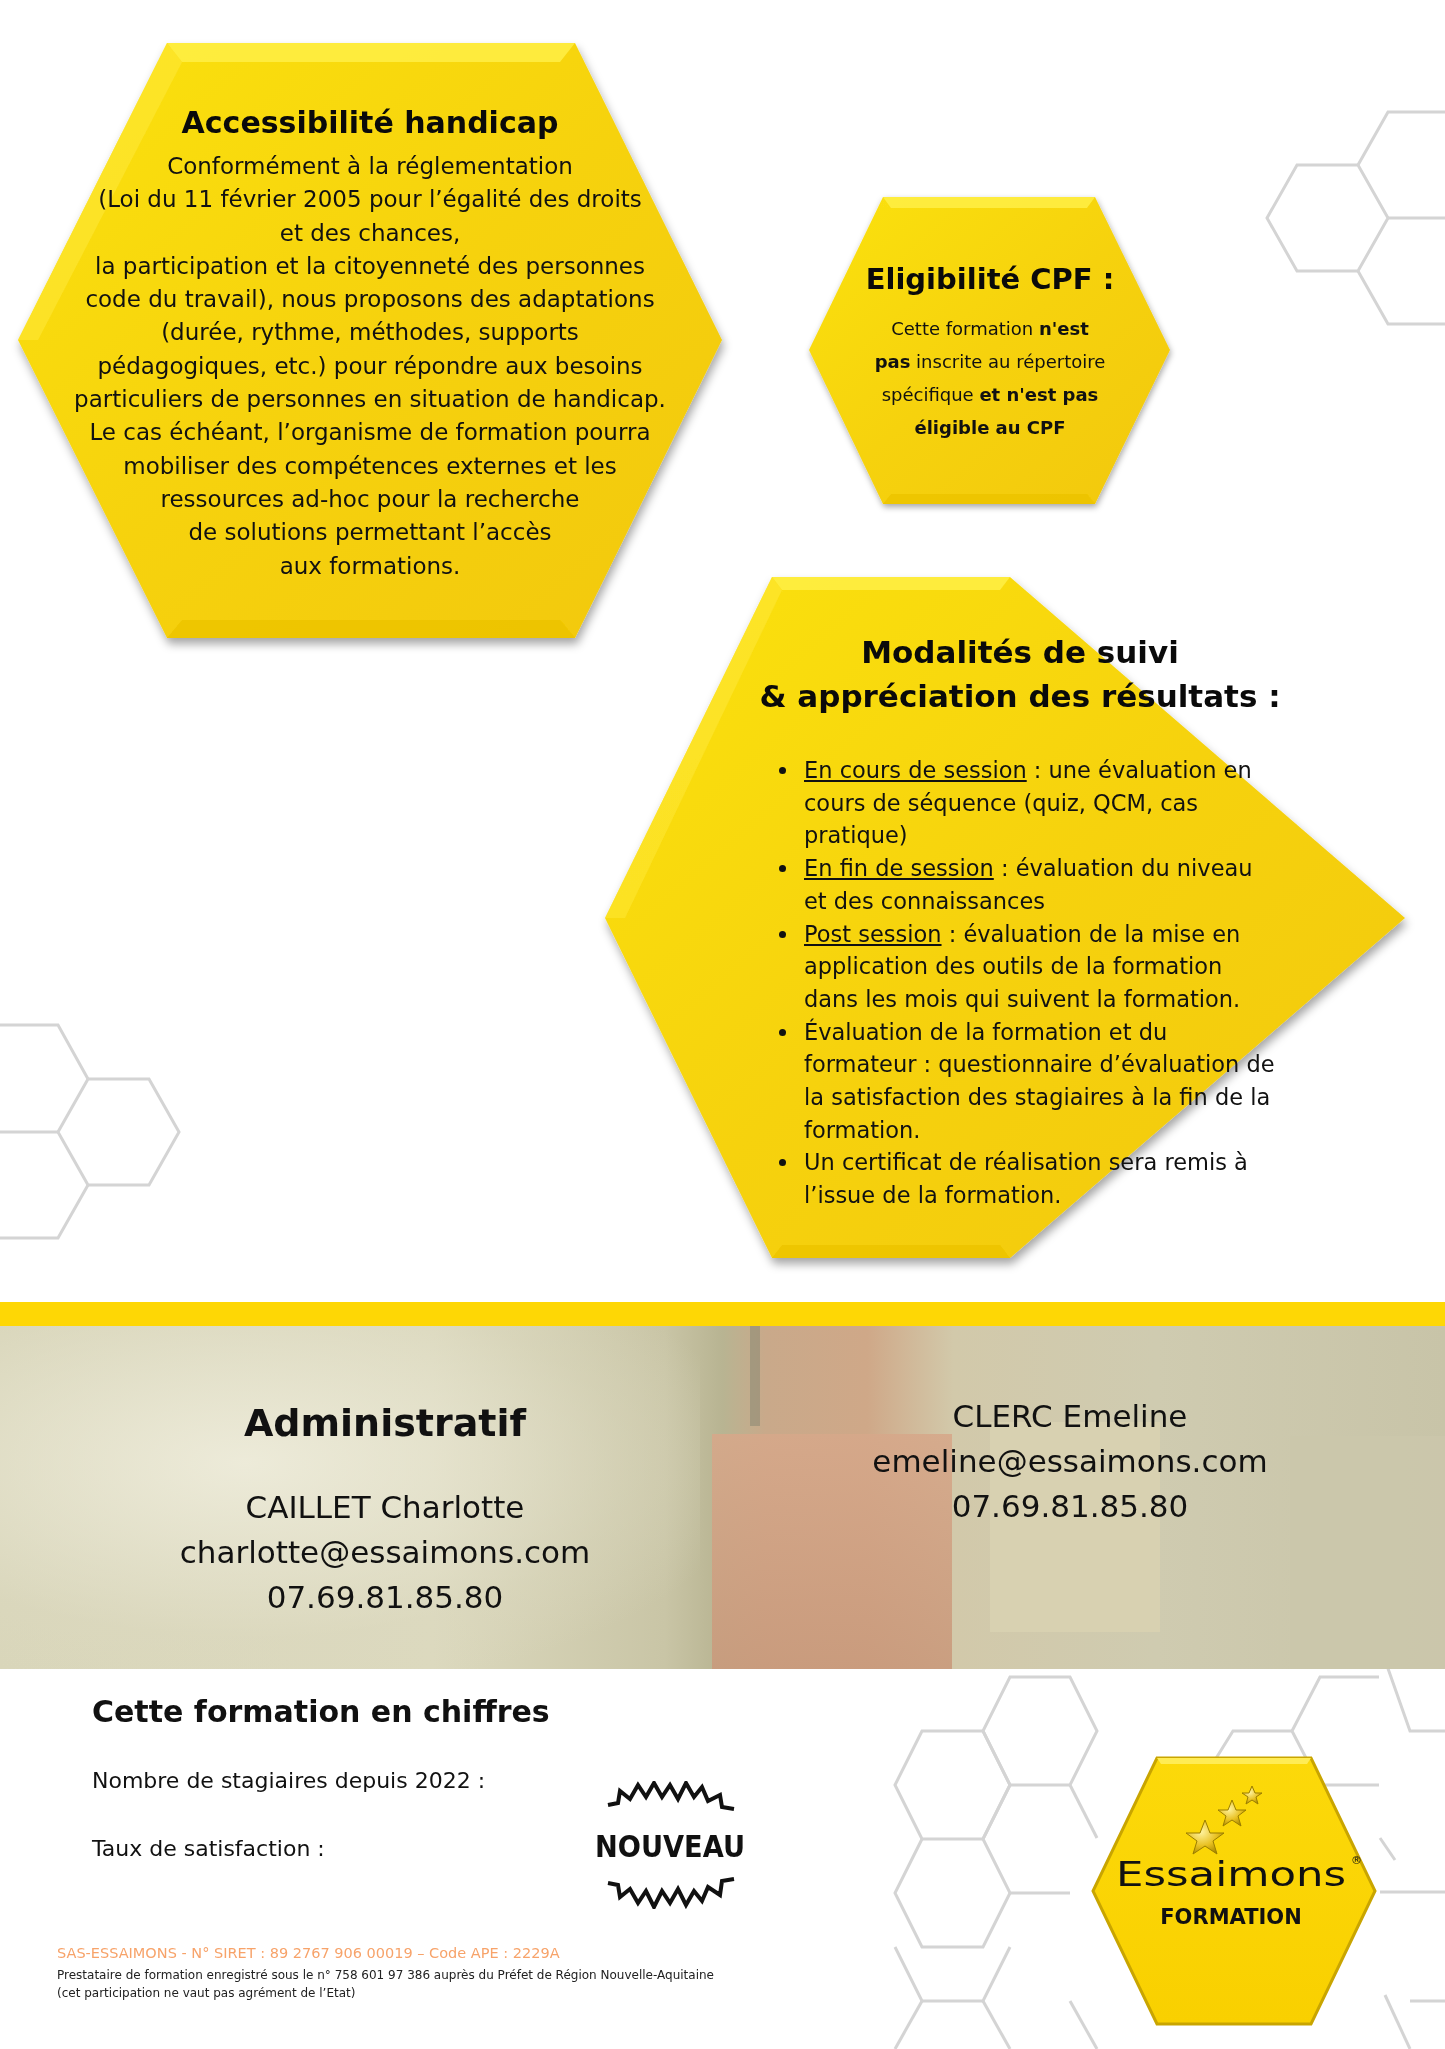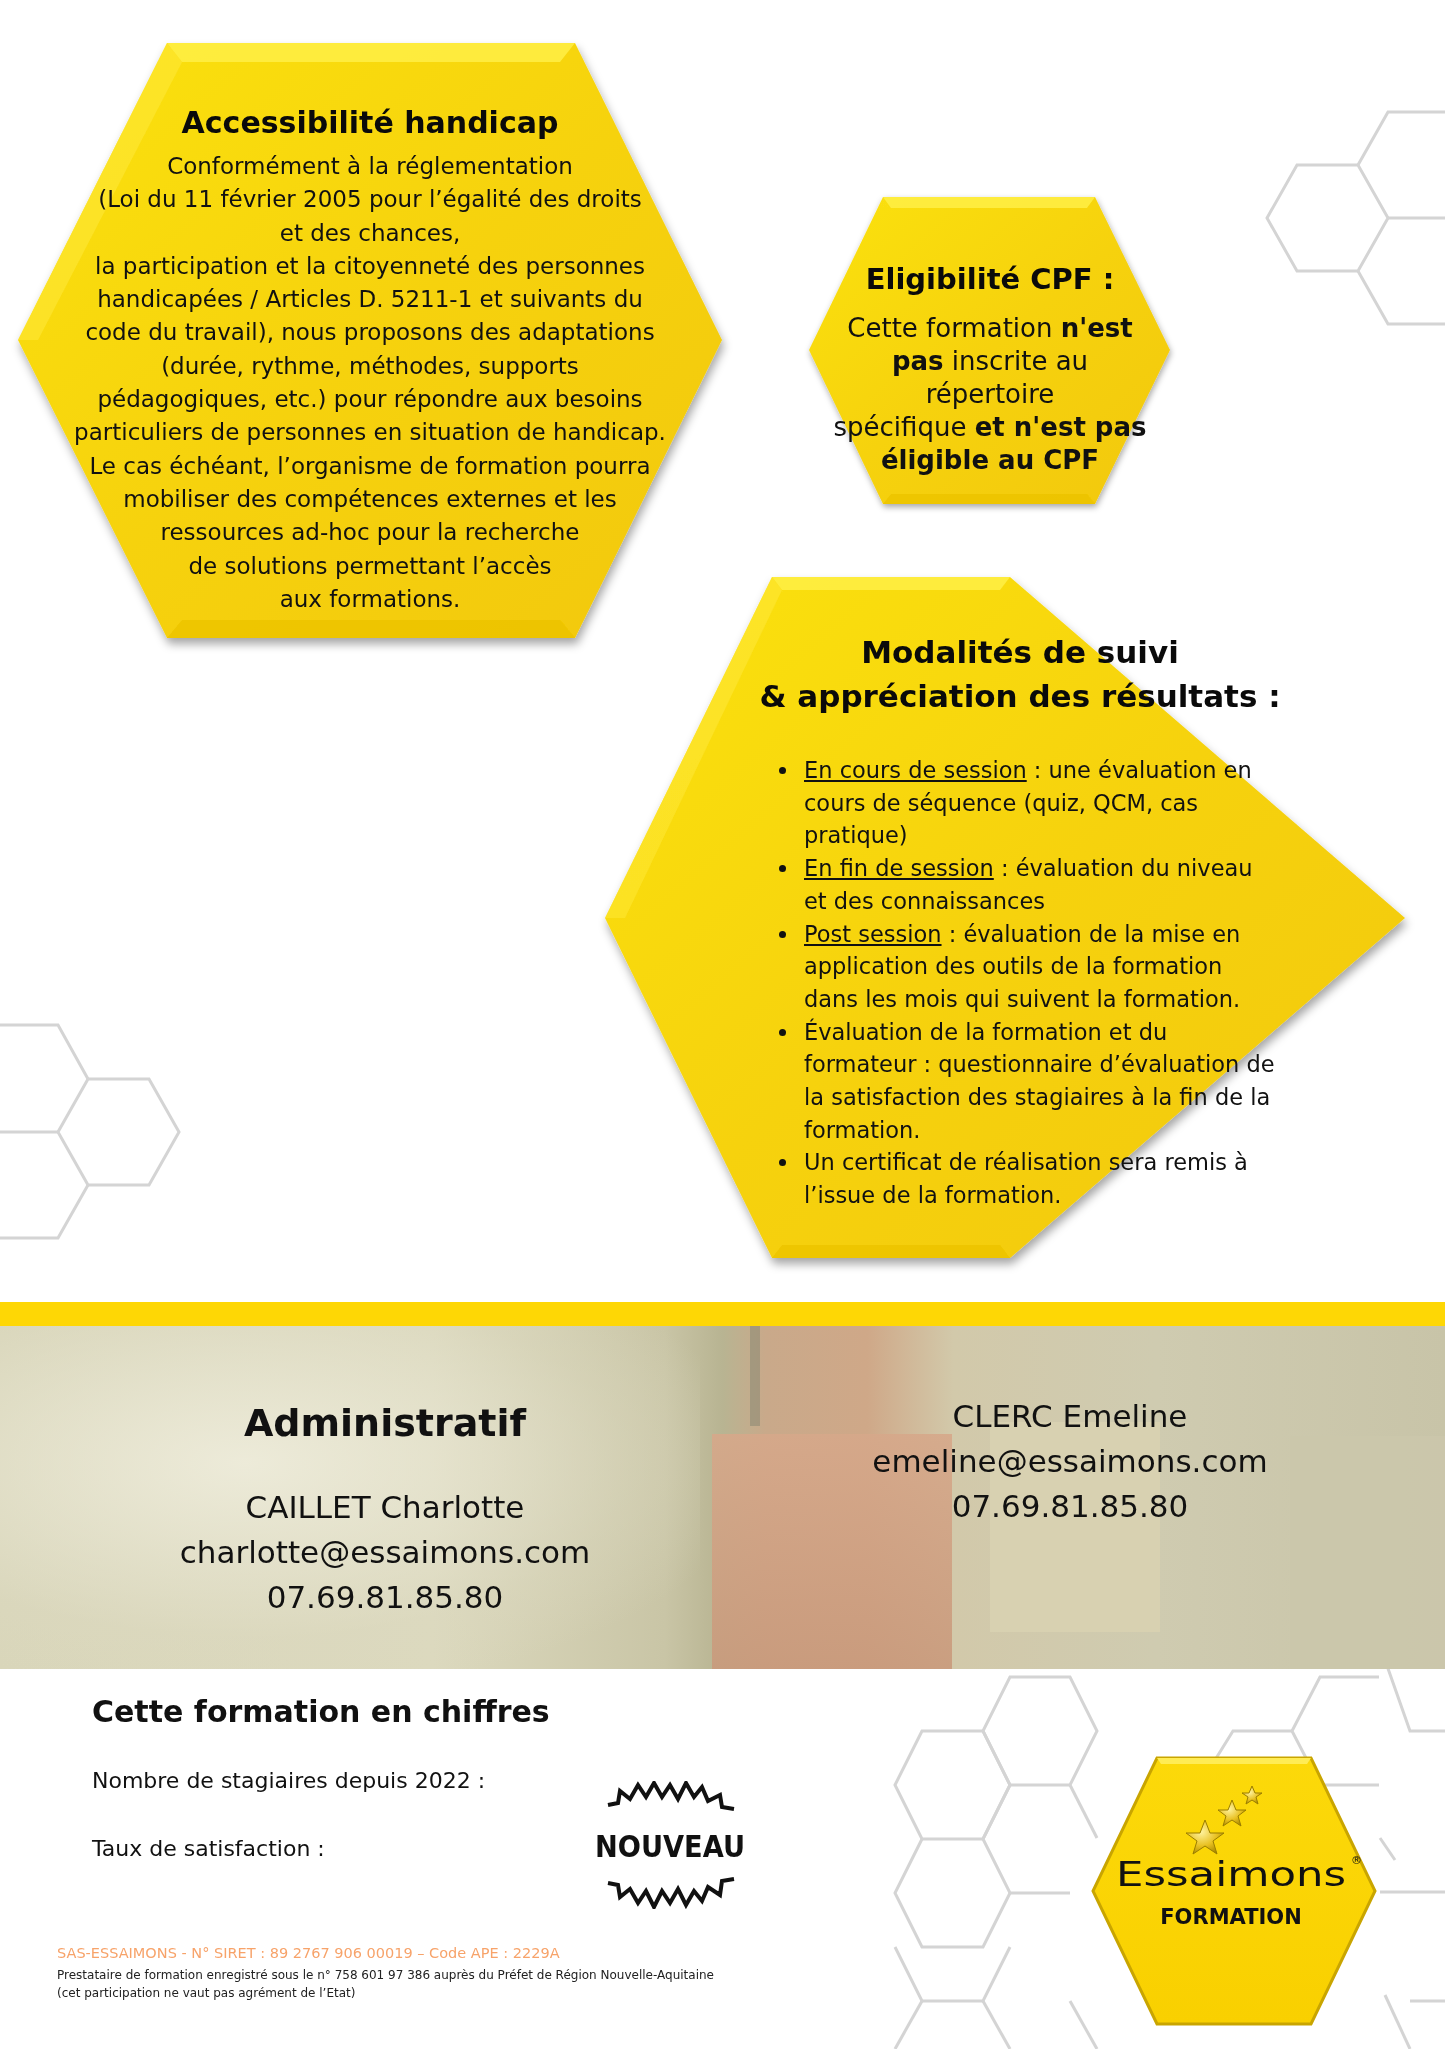--- a/index.html
+++ b/index.html
@@ -17,21 +17,21 @@
   b { font-weight:bold; }
 
   
   #hex1-content { left:70px; top:104px; width:600px; }
   #hex1-content .h-title { font-size:30px; line-height:38px; margin-bottom:8px; }
   #hex1-content .body { font-size:23px; line-height:33.3px; }
 
   
   #hex2-content { left:830px; top:260px; width:320px; }
   #hex2-content .h-title { font-size:29px; line-height:38px; margin-bottom:14px; }
-  #hex2-content .body { font-size:26px; line-height:33px; }
+  #hex2-content .body { font-size:18px; line-height:33px; }
 
   
   #hex3-content { left:740px; top:630px; width:560px; }
   #hex3-content .h-title { font-size:31px; line-height:44px; }
   #hex3-content ul { text-align:left; margin:36px 0 0 0; padding-left:60px; font-size:22.5px; line-height:32.7px; width:475px; }
   #hex3-content li { padding-left:4px; }
 
   
   #yellow-band { left:0; top:1302px; width:1445px; height:24px; background:#fed705; }
   #photo-band {
@@ -137,21 +137,20 @@
   </g>
 </svg>
 
 <div id="hex1-content" class="hex-text">
   <div class="h-title">Accessibilité handicap</div>
   <div class="body">
     <div>Conformément à la réglementation</div>
     <div>(Loi du 11 février 2005 pour l’égalité des droits</div>
     <div>et des chances,</div>
     <div>la participation et la citoyenneté des personnes</div>
-    <div>handicapées / Articles D. 5211-1 et suivants du</div>
     <div>code du travail), nous proposons des adaptations</div>
     <div>(durée, rythme, méthodes, supports</div>
     <div>pédagogiques, etc.) pour répondre aux besoins</div>
     <div>particuliers de personnes en situation de handicap.</div>
     <div>Le cas échéant, l’organisme de formation pourra</div>
     <div>mobiliser des compétences externes et les</div>
     <div>ressources ad-hoc pour la recherche</div>
     <div>de solutions permettant l’accès</div>
     <div>aux formations.</div>
   </div>

